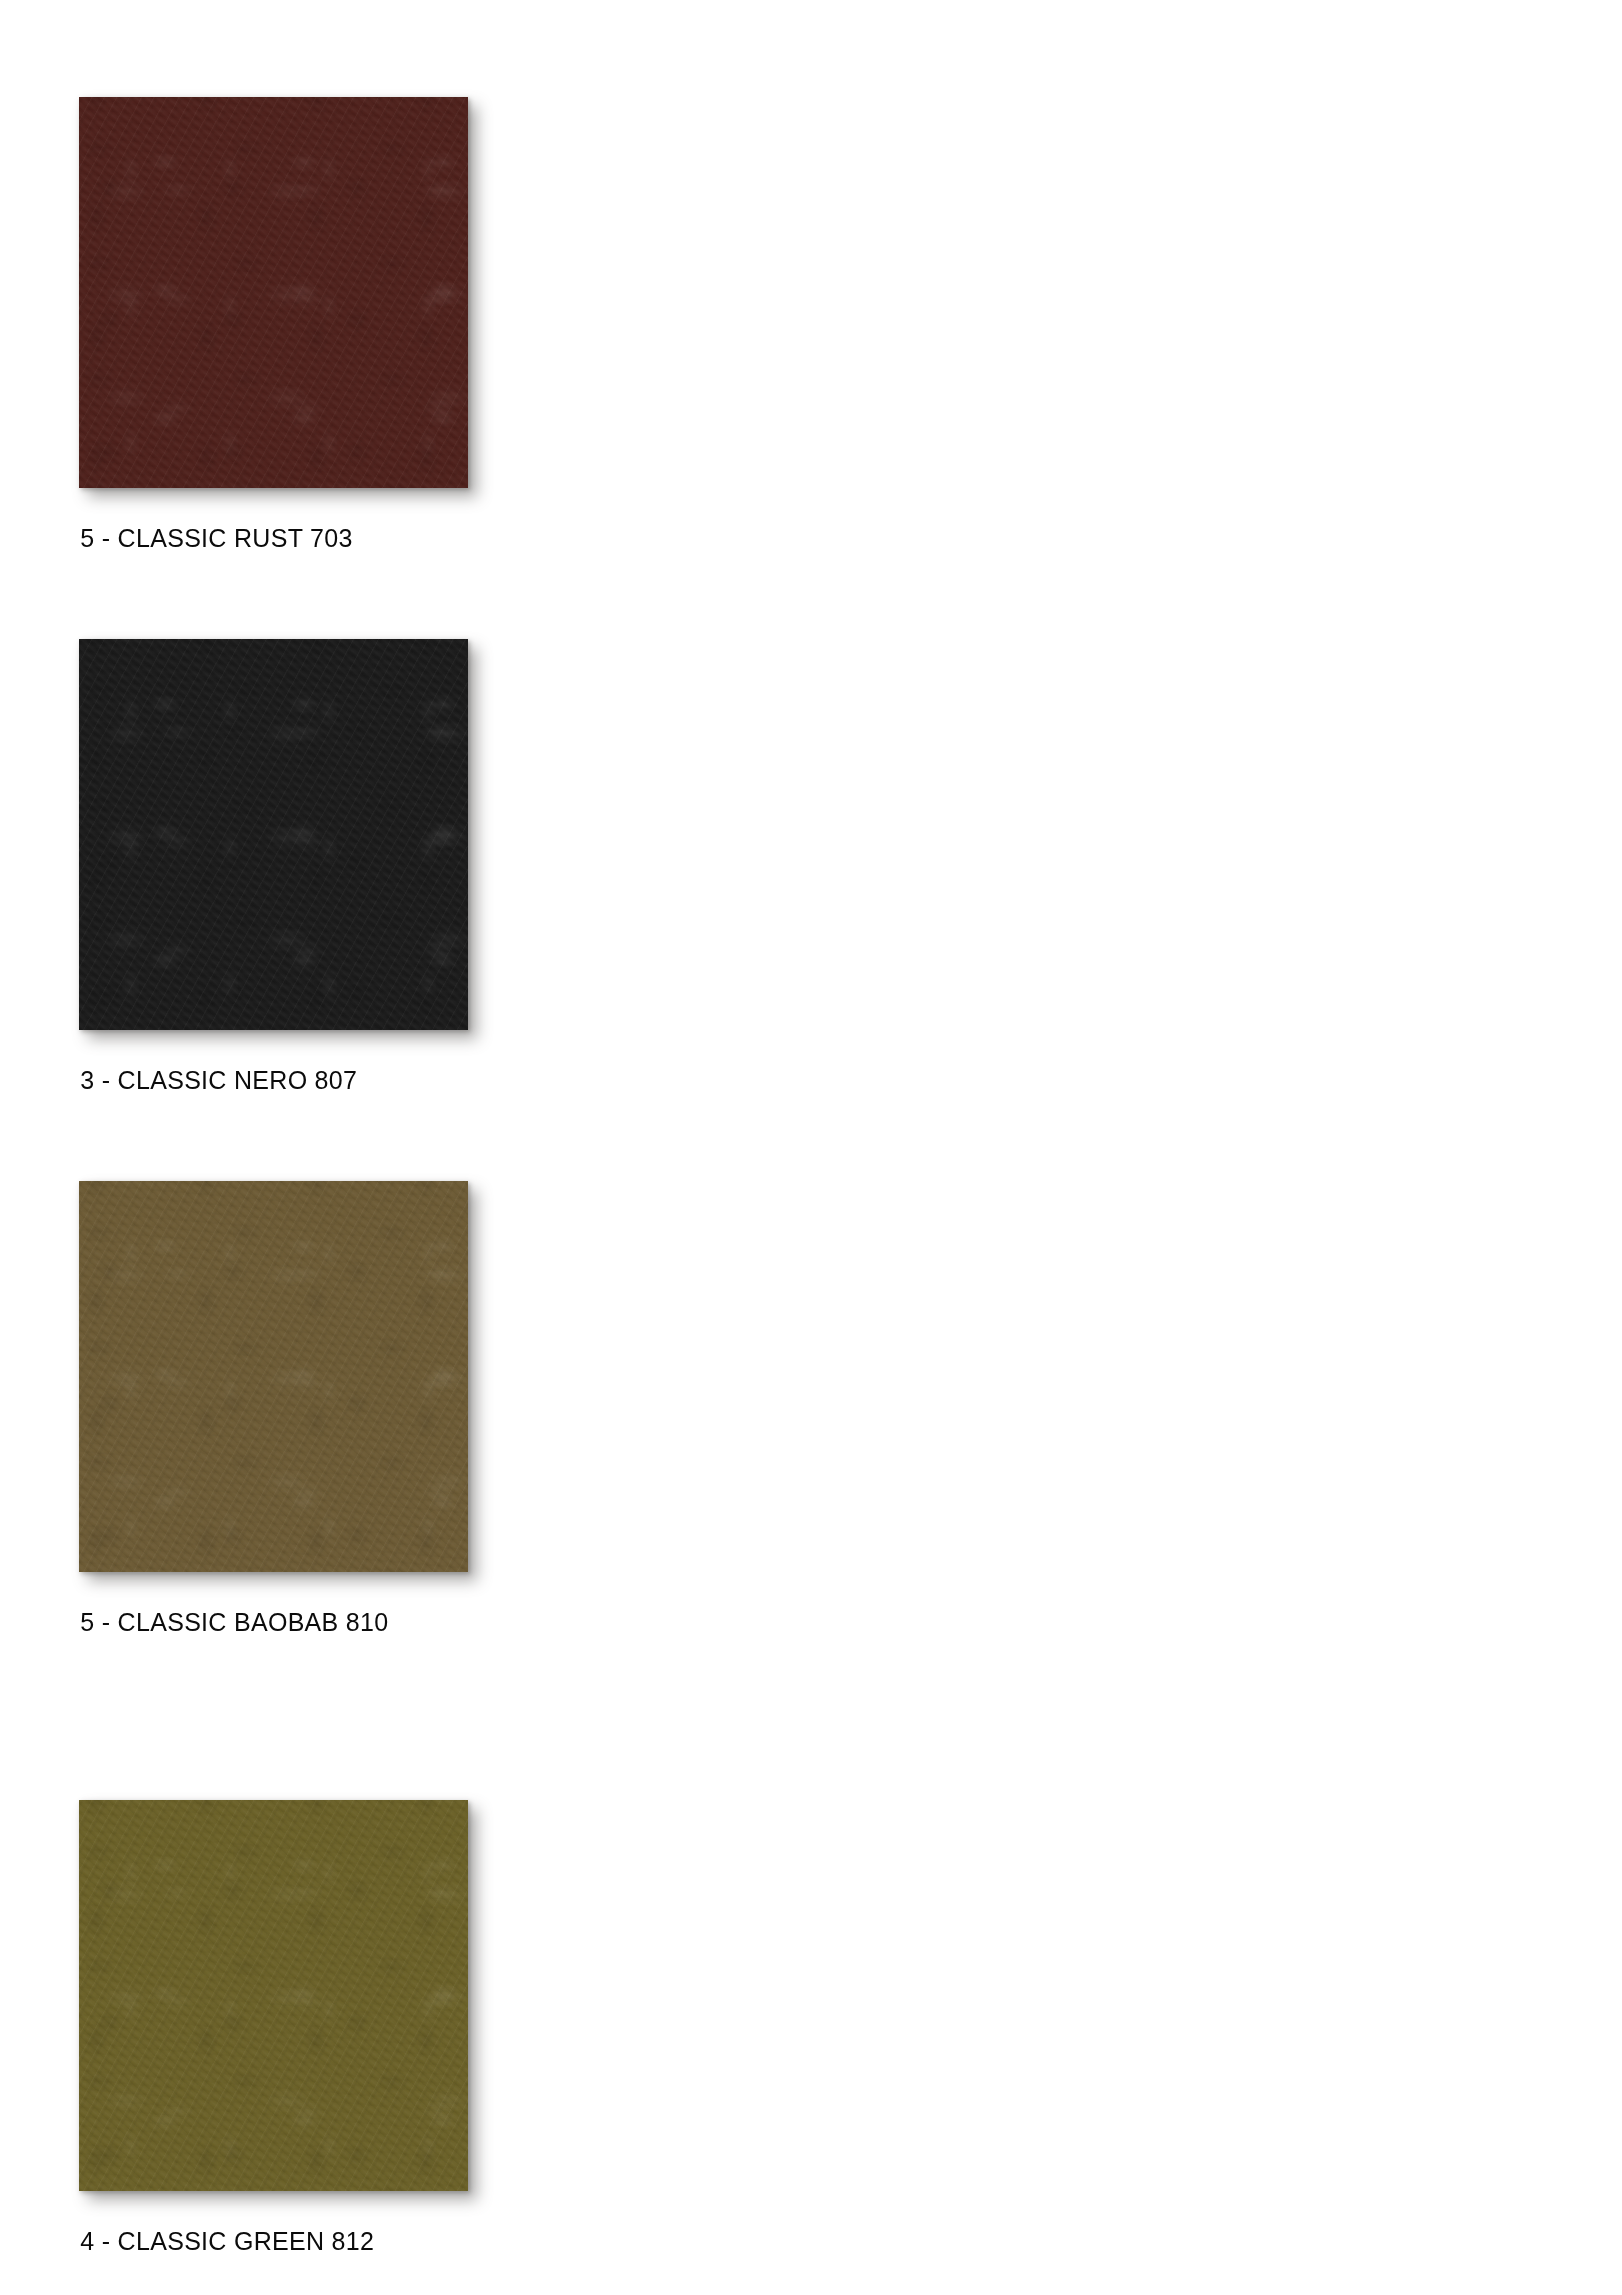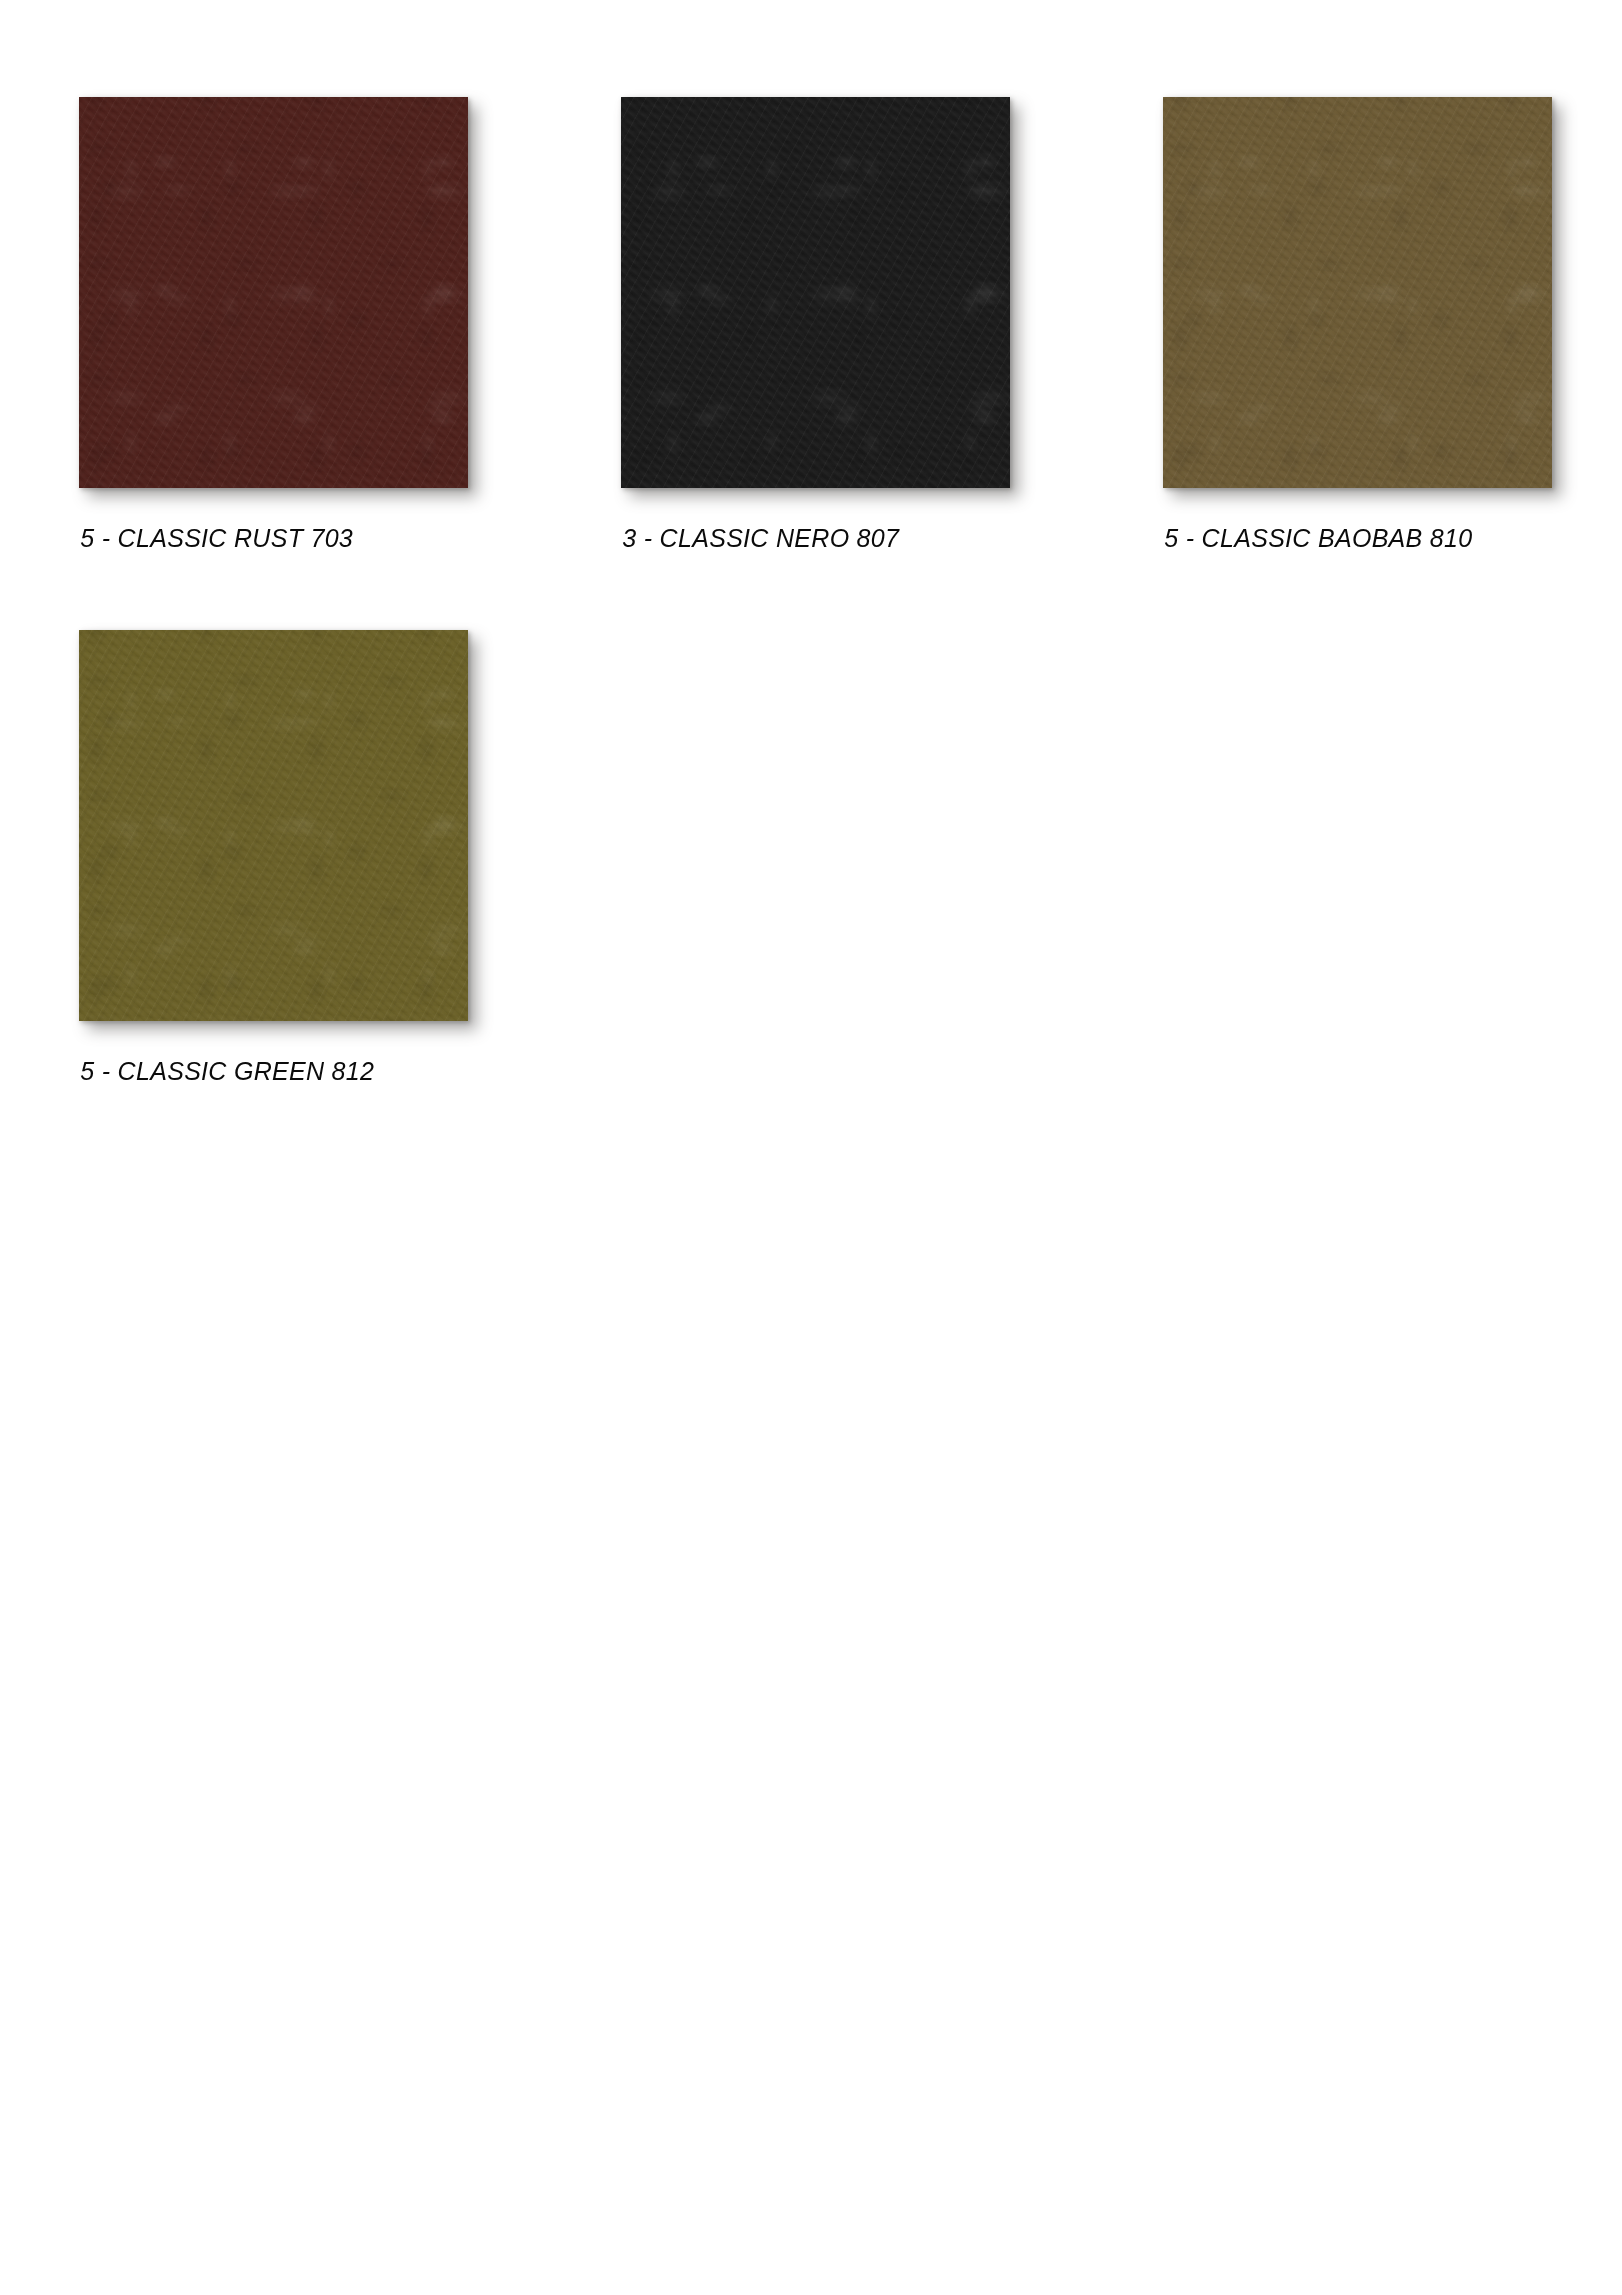--- a/index.html
+++ b/index.html
@@ -29,24 +29,23 @@
 
   .swatch-grid {
     position: absolute;
     left: 79px;
     top: 97px;
     width: 1479px;
   }
 
   .swatch-row {
     display: flex;
-    flex-direction: row;
+    flex-direction: column;
     align-items: flex-start;
     margin-bottom: 77px;
-    font-style: italic;
   }
 
   .swatch-cell {
     width: 542px;
     flex: 0 0 542px;
     position: relative;
   }
 
   
   .chip-wrap {
@@ -159,21 +158,21 @@
 
     </div>
 
     <div class="swatch-row">
 
 
       <div class="swatch-cell">
         <div class="chip-wrap">
           <div class="chip" style="background-color: rgb(106, 96, 39);"></div>
         </div>
-        <div class="chip-label">5 - CLASSIC GREEN 812</div>
+        <div class="chip-label">4 - CLASSIC GREEN 812</div>
       </div>
 
       <div class="swatch-cell empty"></div>
 
     </div>
 
   </div>
 </div>
 
 

